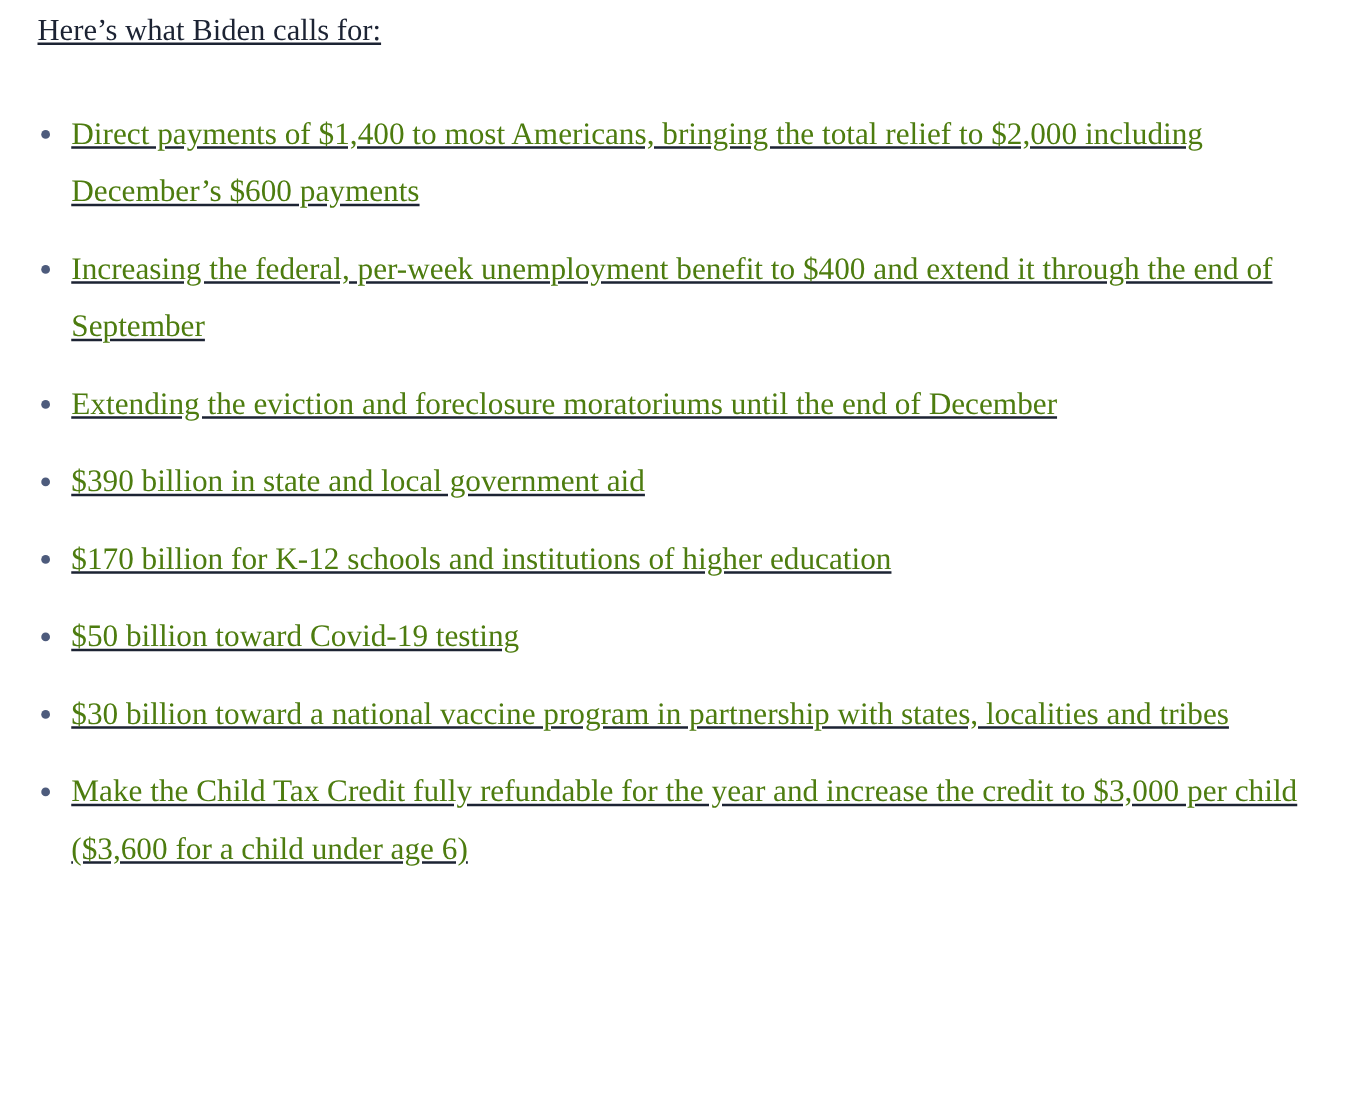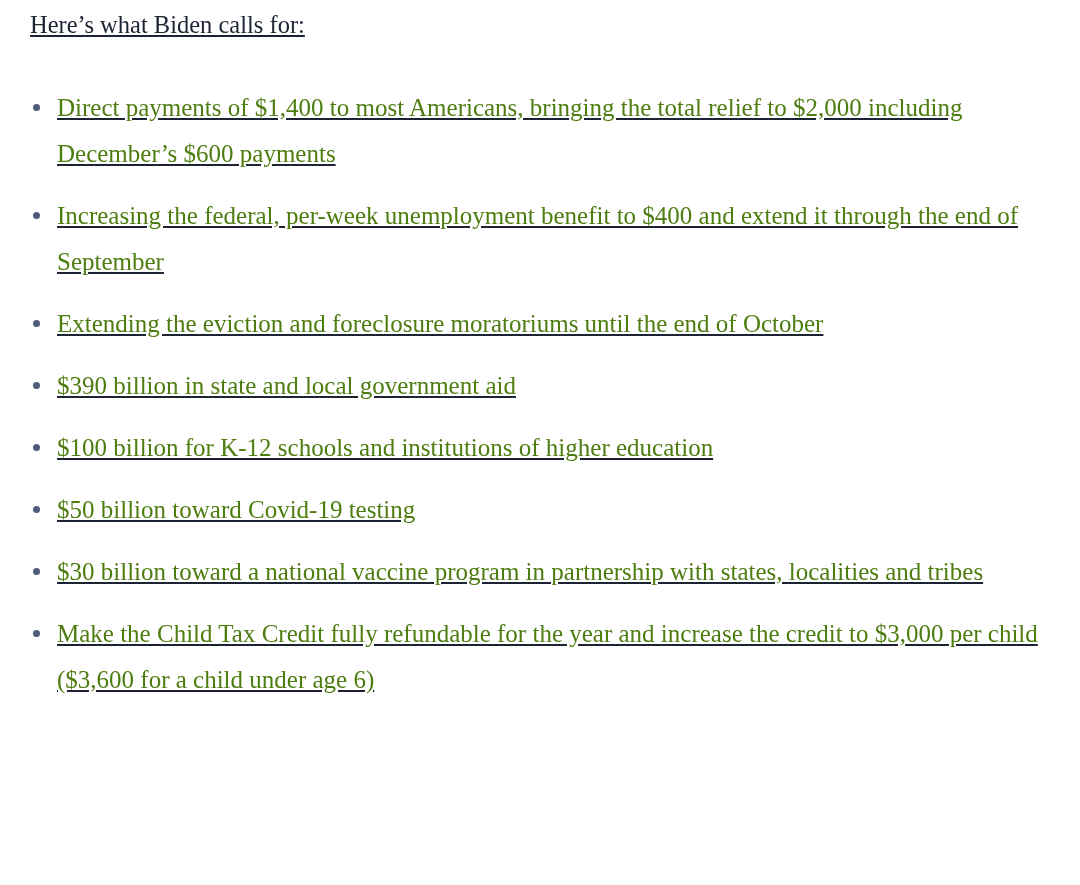--- a/index.html
+++ b/index.html
@@ -64,29 +64,29 @@
     <li class="bullet-item">
       <span class="dot"></span>
       <span class="txt">Direct payments of $1,400 to most Americans, bringing the total relief to $2,000 including December’s $600 payments</span>
     </li>
     <li class="bullet-item">
       <span class="dot"></span>
       <span class="txt">Increasing the federal, per-week unemployment benefit to $400 and extend it through the end of September</span>
     </li>
     <li class="bullet-item">
       <span class="dot"></span>
-      <span class="txt">Extending the eviction and foreclosure moratoriums until the end of October</span>
+      <span class="txt">Extending the eviction and foreclosure moratoriums until the end of December</span>
     </li>
     <li class="bullet-item">
       <span class="dot"></span>
       <span class="txt">$390 billion in state and local government aid</span>
     </li>
     <li class="bullet-item">
       <span class="dot"></span>
-      <span class="txt">$100 billion for K-12 schools and institutions of higher education</span>
+      <span class="txt">$170 billion for K-12 schools and institutions of higher education</span>
     </li>
     <li class="bullet-item">
       <span class="dot"></span>
       <span class="txt">$50 billion toward Covid-19 testing</span>
     </li>
     <li class="bullet-item">
       <span class="dot"></span>
       <span class="txt">$30 billion toward a national vaccine program in partnership with states, localities and tribes</span>
     </li>
     <li class="bullet-item">

